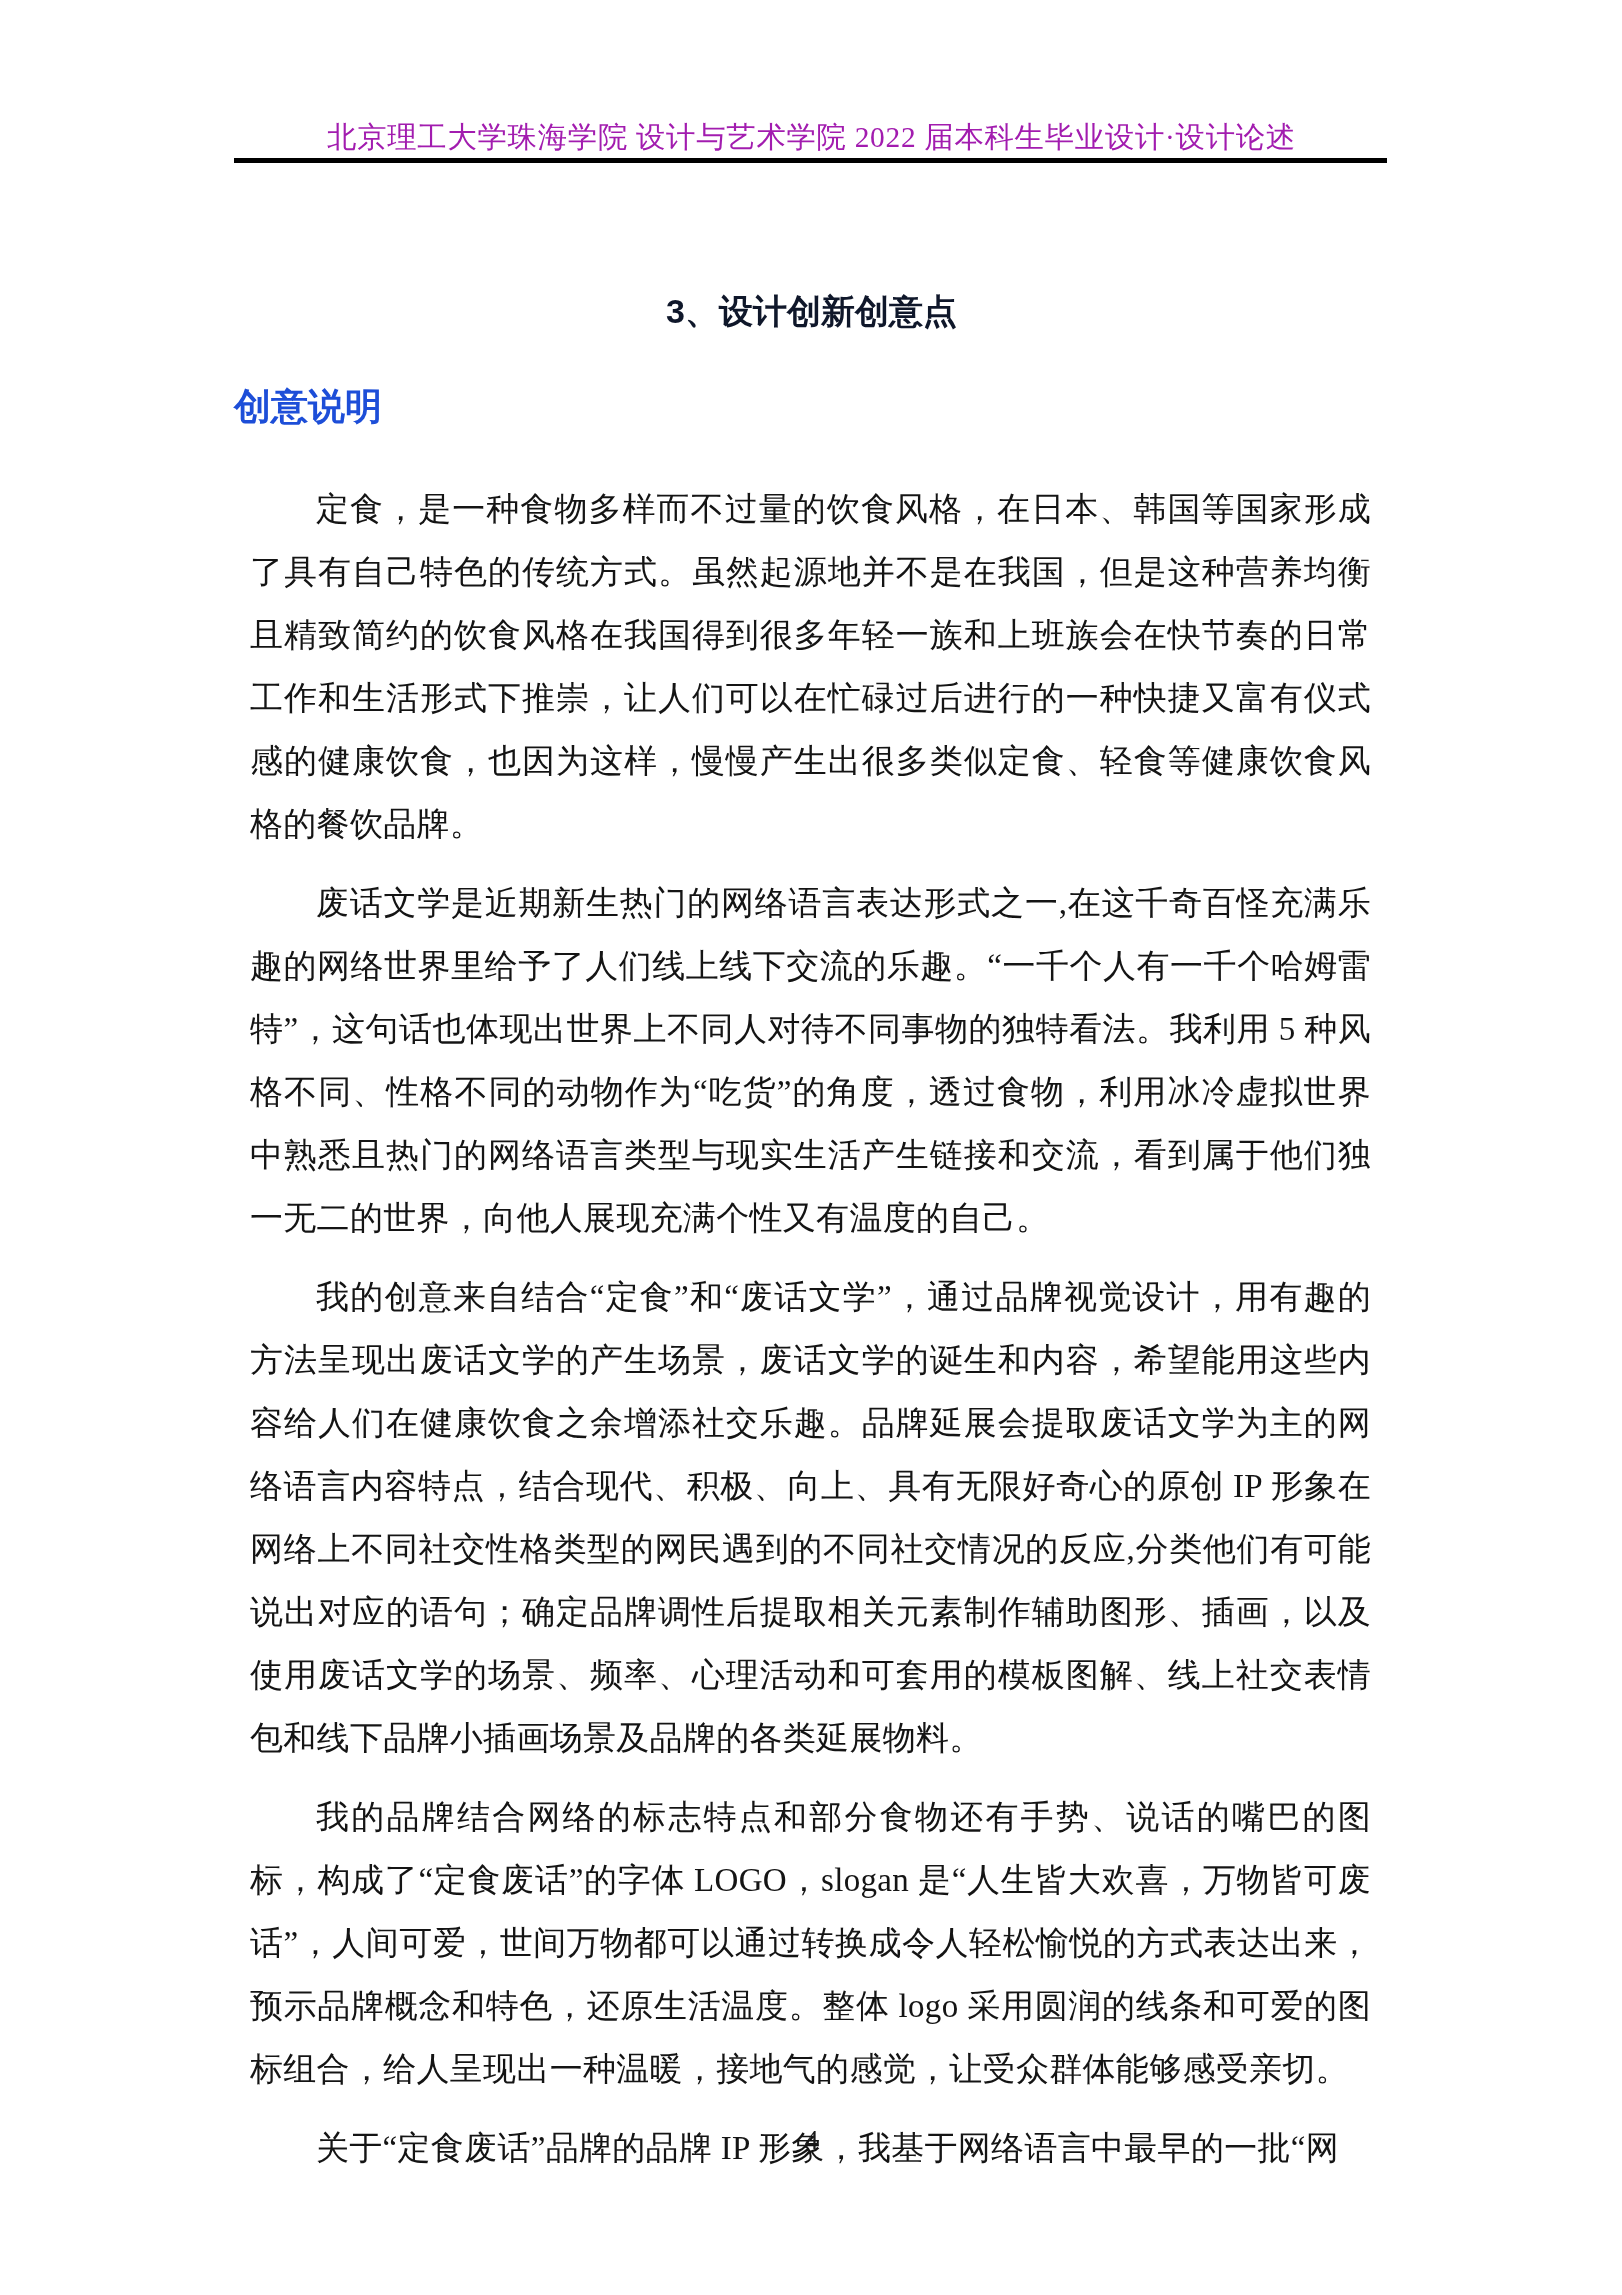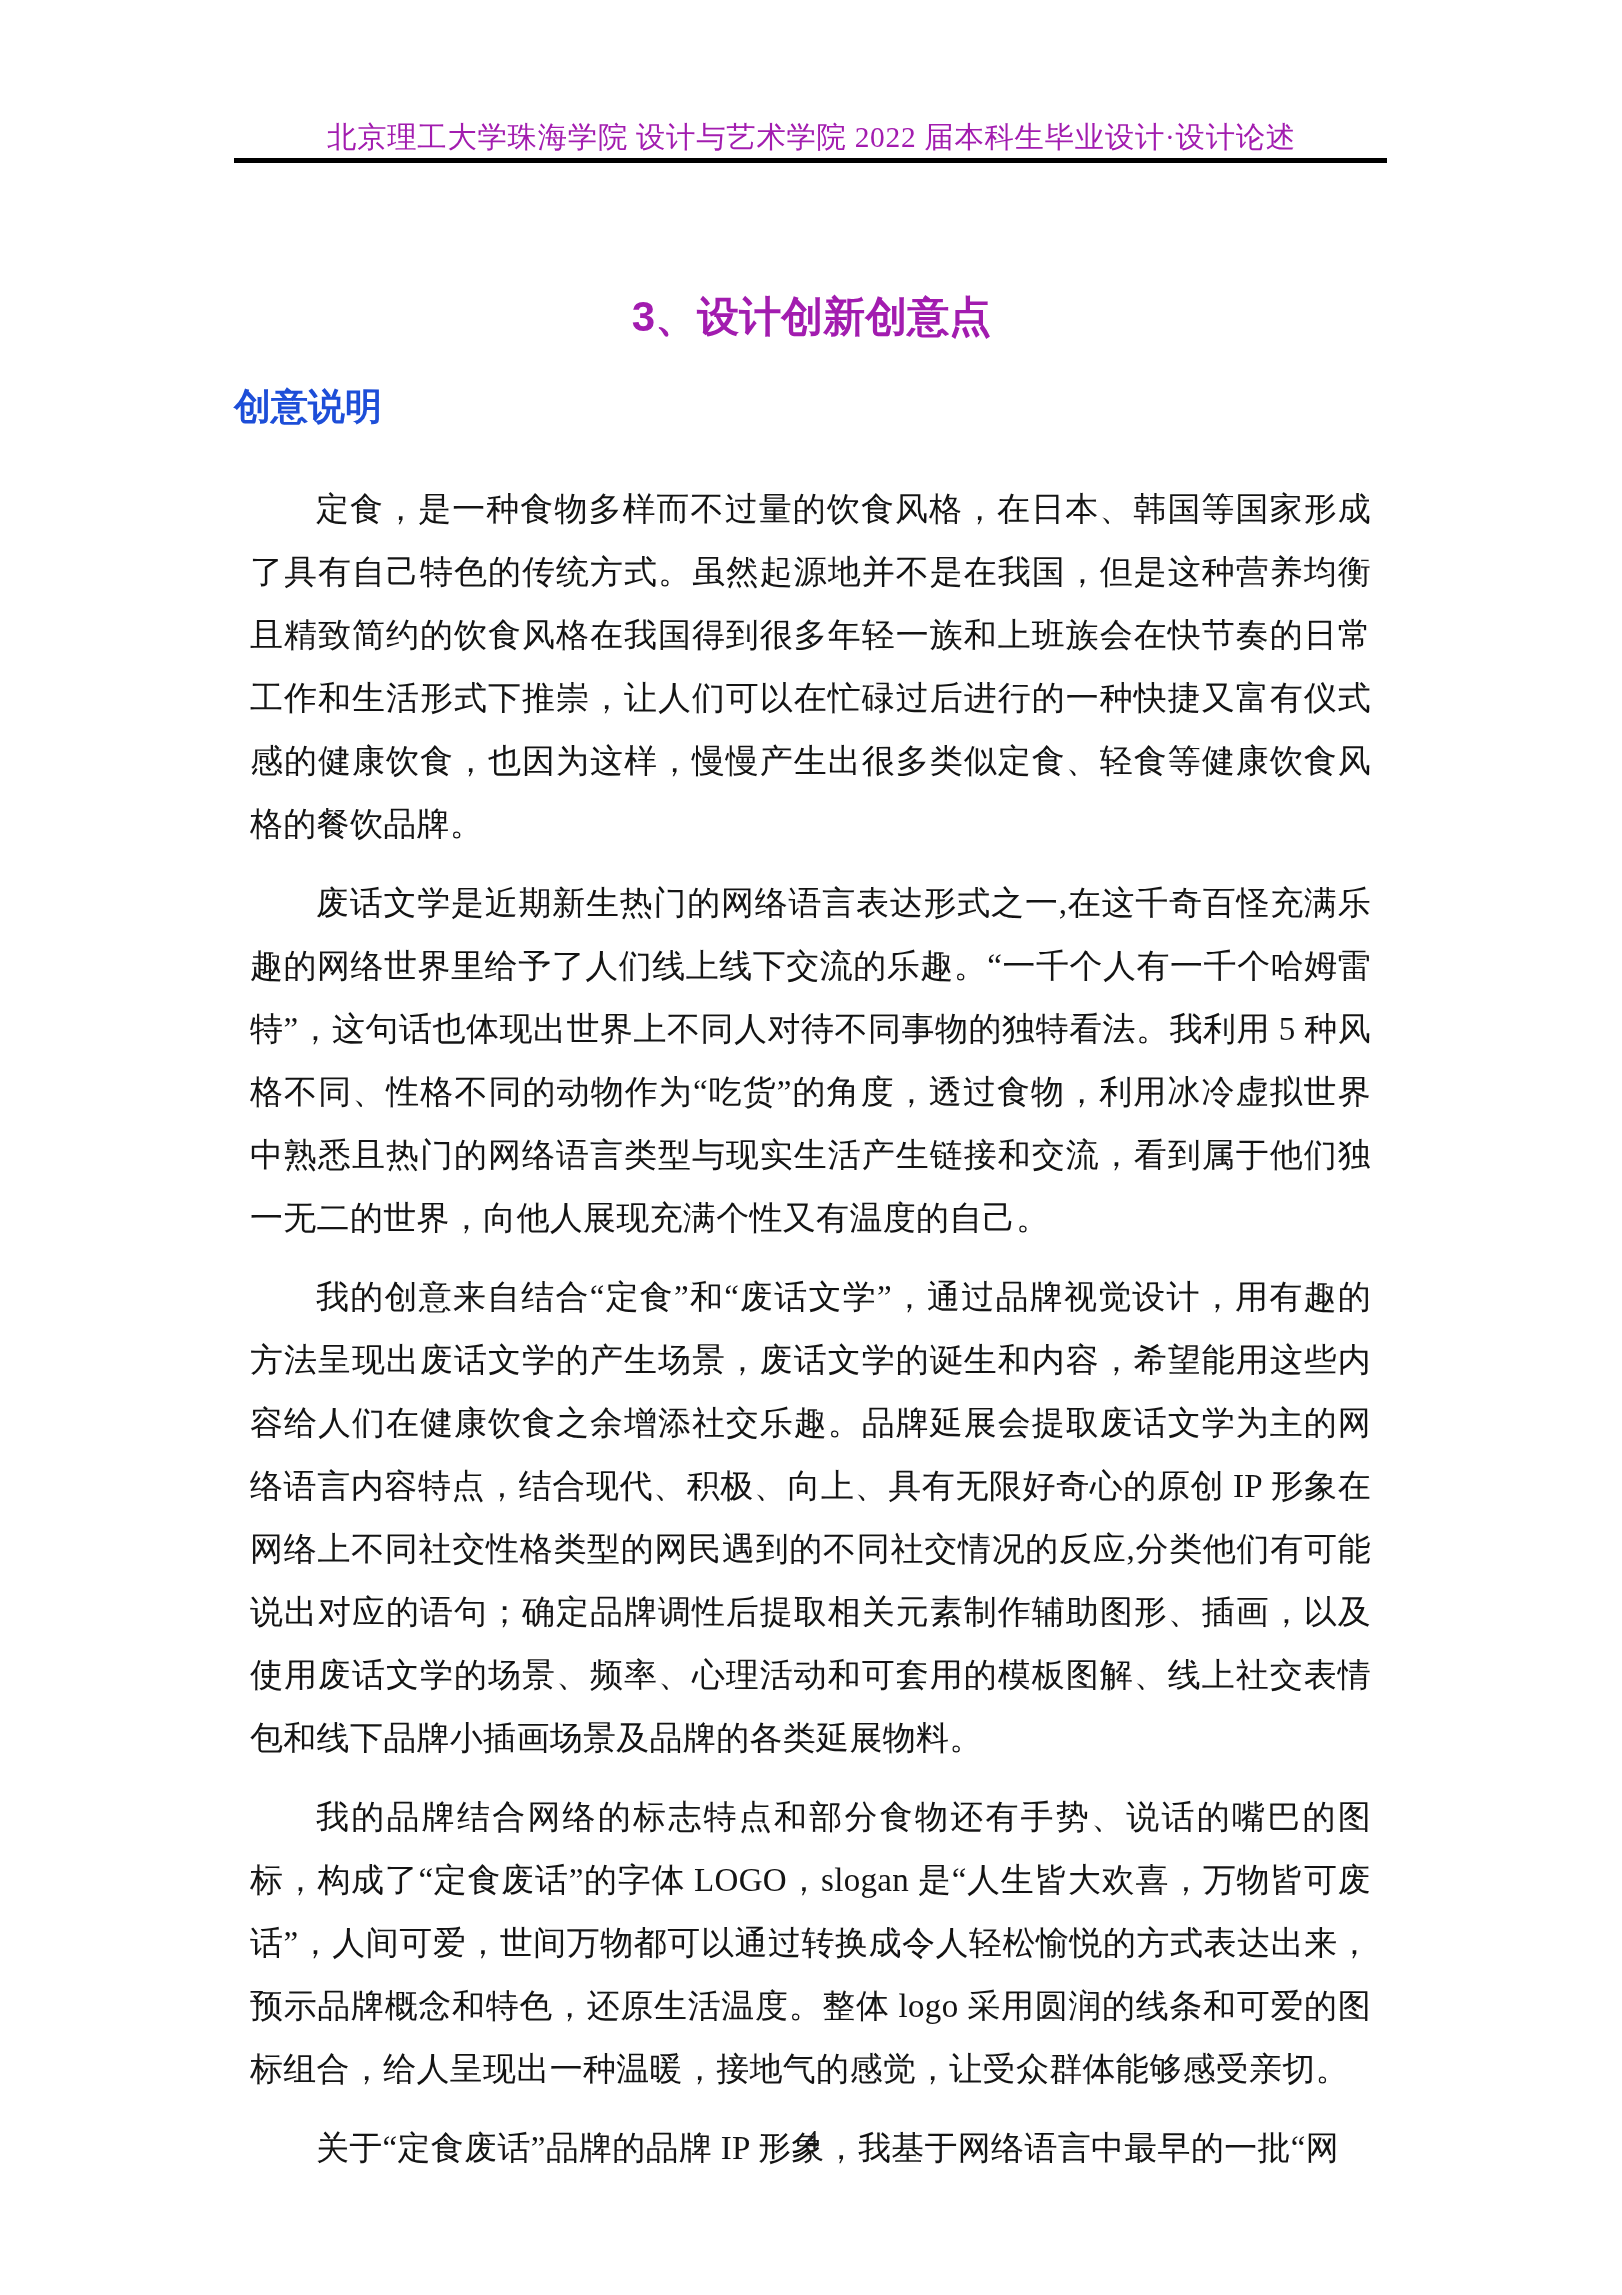--- a/index.html
+++ b/index.html
@@ -37,22 +37,22 @@
   }
   .chapter-title {
     position: absolute;
     top: 289px;
     left: 0;
     width: 100%;
     margin: 0;
     text-align: center;
     font-family: "Liberation Sans", "DejaVu Sans", sans-serif;
     font-weight: 700;
-    font-size: 42px;
-    color: #a21caf;
+    font-size: 34px;
+    color: #0f172a;
   }
   .section-heading {
     position: absolute;
     top: 382px;
     left: 234px;
     margin: 0;
     font-family: "Liberation Sans", "DejaVu Sans", sans-serif;
     font-weight: 700;
     font-size: 37px;
     color: #1d4ed8;

